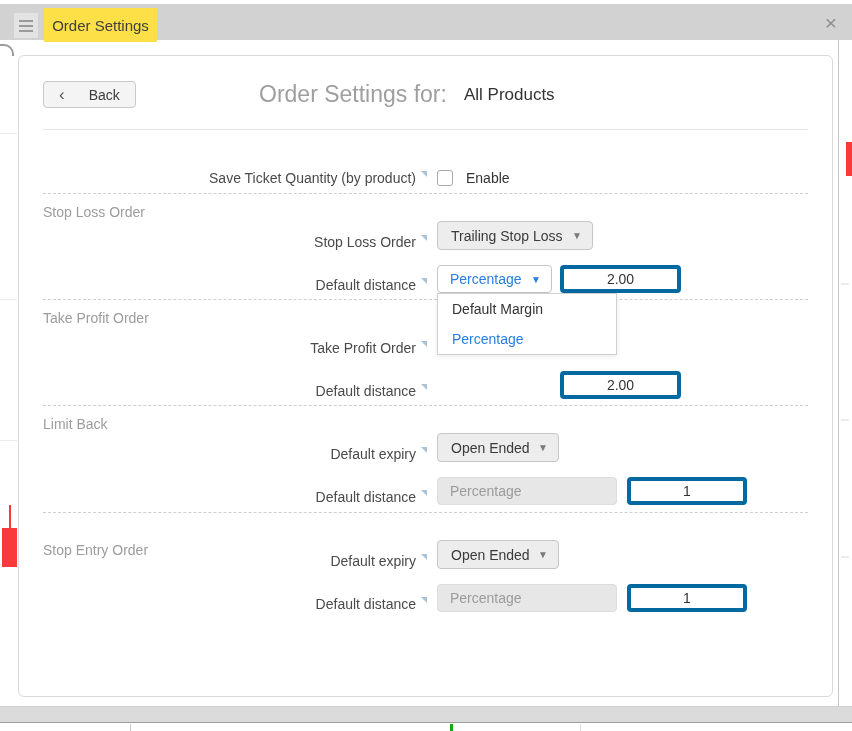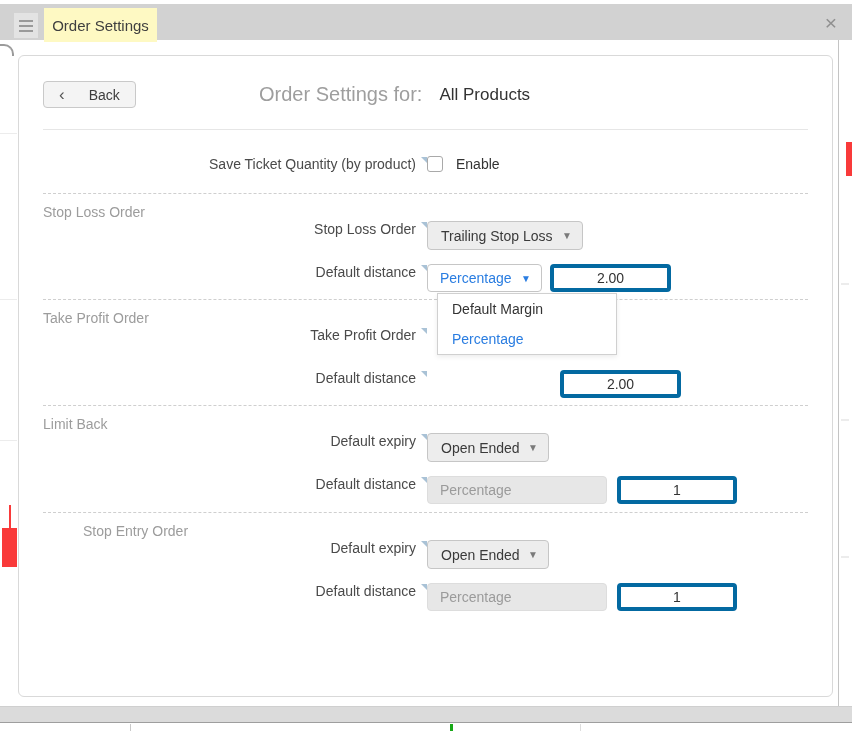--- a/index.html
+++ b/index.html
@@ -11,44 +11,44 @@
   .bg-grid { background:#ececec; }
   .bg-vline { background:#c4c4c4; }
   .candle-red { background:#f93a3a; }
 
   
   .topbar { left:0; top:4; top:4px; width:852px; height:36px; background:#d2d2d2; }
   .hamburger-box { left:14px; top:13px; width:24px; height:25px; background:#e3e3e3;
                    display:flex; flex-direction:column; justify-content:center; gap:3px;
                    align-items:center; cursor:pointer; }
   .hamburger-box i { display:block; width:14px; height:2px; background:#9a9a9a; }
-  .tab { left:44px; top:8px; width:113px; height:34px; background:#fef9c3;
+  .tab { left:44px; top:8px; width:113px; height:34px; background:#fde047;
          display:flex; align-items:center; justify-content:center;
          font-size:15px; color:#3f3f3f; }
   .close-x { left:818px; top:10px; width:26px; height:26px; display:flex; align-items:center;
              justify-content:center; font-size:21px; color:#8f8f8f; cursor:pointer; }
 
   
   .modal { left:18px; top:55px; width:815px; height:642px; background:#fff;
            border:1px solid #d9d9d9; border-radius:6px; }
   .modal .row { position:absolute; left:24px; right:24px; height:29px;
-                display:flex; align-items:flex-start; }
+                display:flex; align-items:flex-end; }
   .lbl { width:384px; text-align:right; font-size:14px; color:#4a4a4a; white-space:nowrap; }
   .marker { display:inline-block; width:0; height:0; border-left:6px solid transparent;
             border-top:6px solid #a9c2d6; margin-left:5px; position:relative; top:-6px; }
-  .ctl { }
+  .ctl { margin-left:10px; }
 
   .back-btn { position:absolute; left:24px; top:25px; height:27px; padding:0 15px;
               background:#f4f4f4; border:1px solid #c9c9c9; border-radius:4px;
               display:flex; align-items:center; gap:9px; cursor:pointer; }
   .back-btn .chev { font-size:17px; color:#555; line-height:1; }
   .back-btn .txt { font-size:14px; color:#3d3d3d;padding-left:15px; }
   .title-row { position:absolute; left:240px; top:25px; height:27px;
                display:flex; align-items:center; gap:17px; }
-  .title-label { font-size:20px; color:#9e9e9e; }
+  .title-label { font-size:23px; color:#9e9e9e; }
   .title-value { font-size:17px; color:#333; }
 
   .div-solid { position:absolute; left:24px; right:24px; border-top:1px solid #e6e6e6; }
   .div-dash  { position:absolute; left:24px; right:24px; border-top:1px dashed #cfcfcf; }
   .sec-head  { position:absolute; left:24px; font-size:14px; color:#9c9c9c; }
 
   .checkbox { width:16px; height:16px; border:1px solid #a9a9a9; border-radius:3px;
               background:#fff; cursor:pointer; }
   .enable-lbl { font-size:14px; color:#333; margin-left:13px; }
 
@@ -181,21 +181,21 @@
 
   <div class="row" style="top:420px;">
     <div class="lbl">
       <span>Default distance</span><span class="marker"></span>
     </div>
     <div class="ctl disabled-field">Percentage</div>
     <input class="num-input" style="width: 120px; margin-left: 10px;" value="1">
   </div>
 
   <div class="div-dash" style="top:456px;"></div>
-  <div class="sec-head" style="top:467px;margin-left:40px;">Stop Entry Order</div>
+  <div class="sec-head" style="top:486px;">Stop Entry Order</div>
 
   <div class="row" style="top:484px;">
     <div class="lbl">
       <span>Default expiry</span><span class="marker"></span>
     </div>
     <div class="ctl dd-btn" style="width:122px;">
       <span>Open Ended</span>
       <span class="caret">▼</span>
     </div>
   </div>

